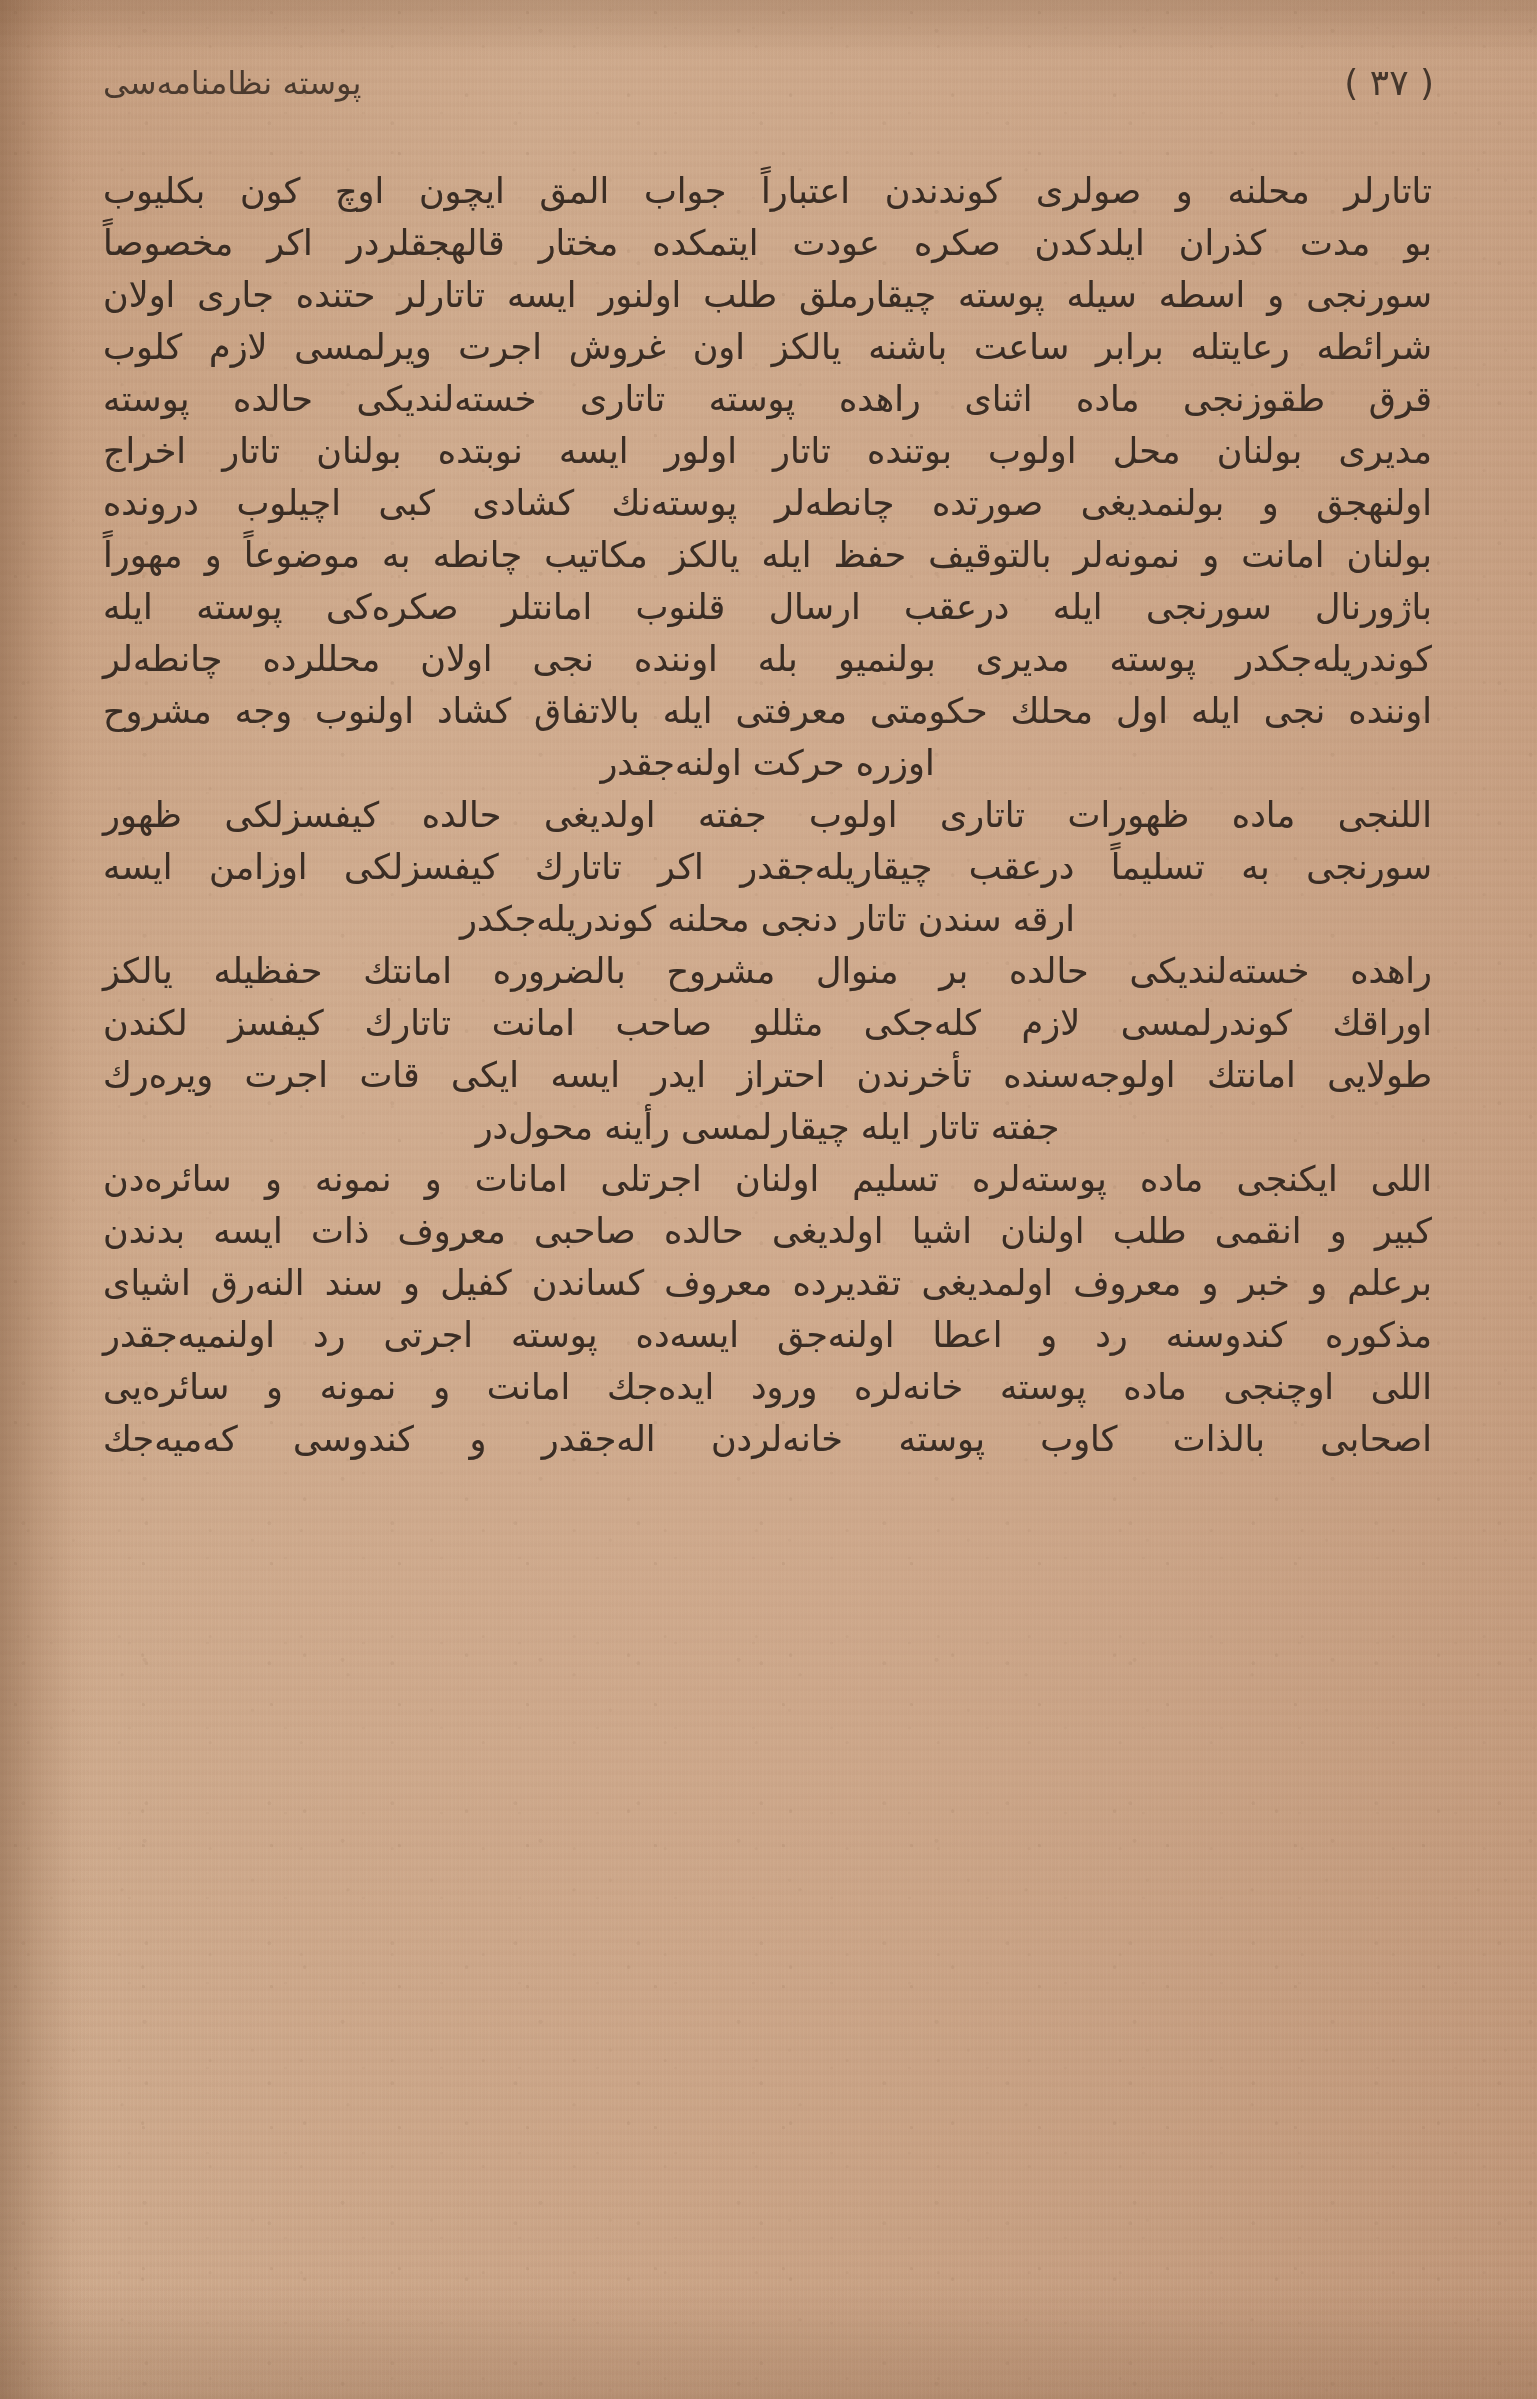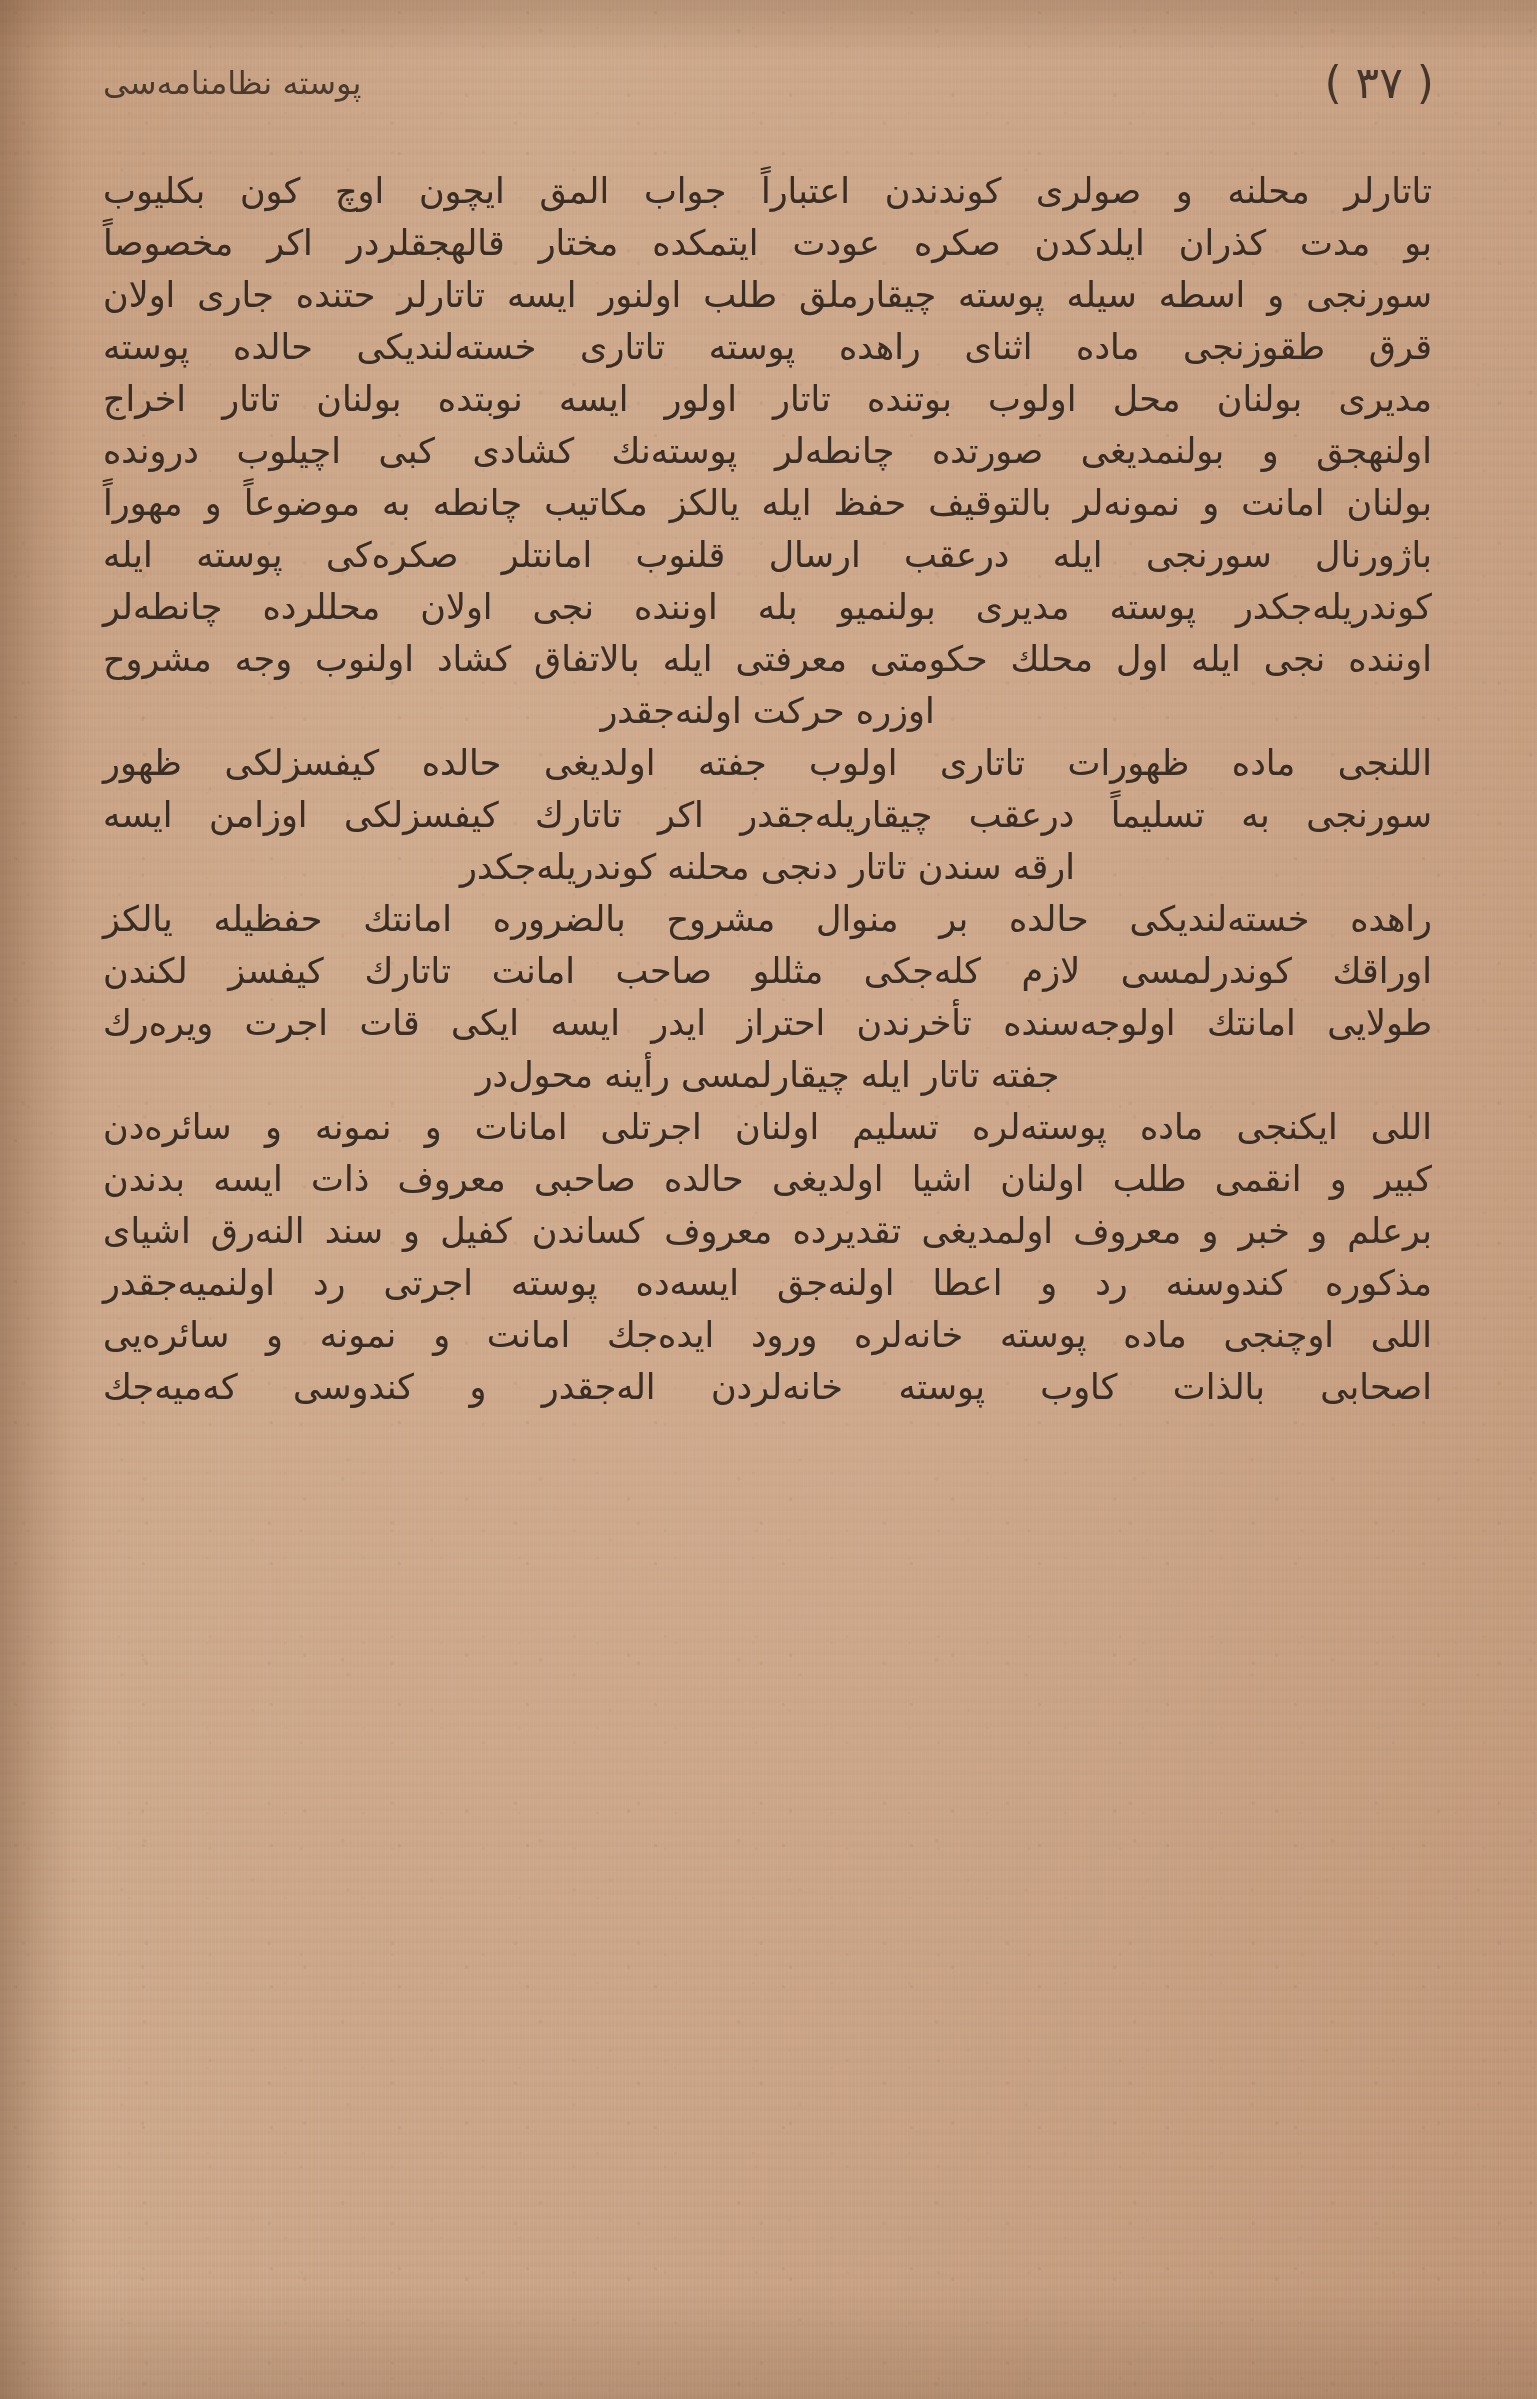--- a/index.html
+++ b/index.html
@@ -101,21 +101,21 @@
   }
   .folio-title {
     font-size: 32px;
     line-height: 1;
     color: #4a3a2e;
     letter-spacing: 0.5px;
     white-space: nowrap;
     filter: blur(0.1px);
   }
   .folio-number {
-    font-size: 44px;
+    font-size: 36px;
     line-height: 1;
     color: #45362b;
     white-space: nowrap;
     direction: ltr;
     filter: blur(0.1px);
     text-align: right;
   }
 
   
   .textblock {
@@ -185,20 +185,23 @@
 
     <div class="line justify">
         <span class="run">تاتارلر محلنه و صولری کوندندن اعتباراً جواب المق ایچون اوچ کون بکلیوب</span>
       </div>
     <div class="line justify">
         <span class="run">بو مدت کذران ایلدکدن صکره عودت ایتمکده مختار قالهجقلردر      اکر مخصوصاً</span>
       </div>
     <div class="line justify">
         <span class="run">سورنجی و اسطه سیله پوسته چیقارملق طلب اولنور ایسه تاتارلر حتنده جاری اولان</span>
       </div>
+    <div class="line justify">
+        <span class="run">شرائطه رعایتله برابر ساعت باشنه یالکز اون غروش اجرت ویرلمسی لازم کلوب</span>
+      </div>
 
     <div class="line justify">
         <span class="run headnote">قرق طقوزنجی ماده      اثنای راهده پوسته تاتاری خسته‌لندیکی حالده پوسته</span>
       </div>
     <div class="line justify">
         <span class="run">مدیری بولنان محل اولوب بوتنده تاتار اولور ایسه نوبتده بولنان تاتار اخراج</span>
       </div>
     <div class="line justify">
         <span class="run">اولنهجق و بولنمدیغی صورتده چانطه‌لر پوسته‌نك كشادی کبی اچیلوب درونده</span>
       </div>

